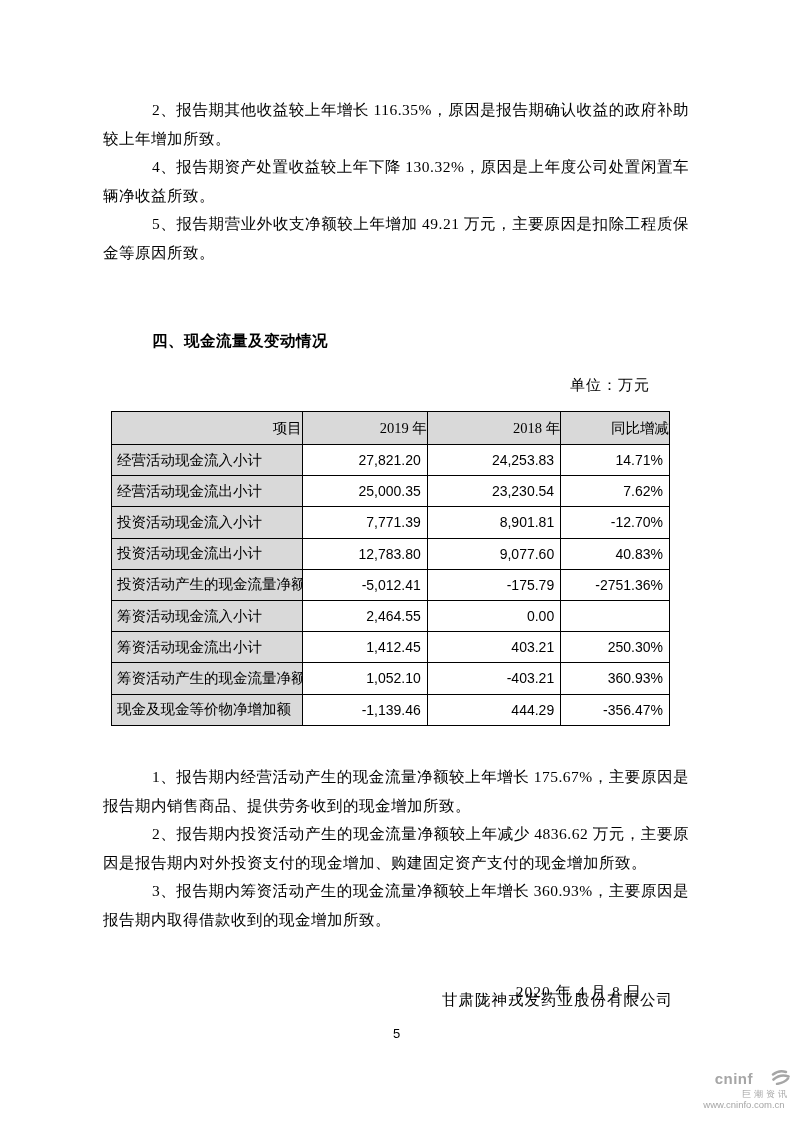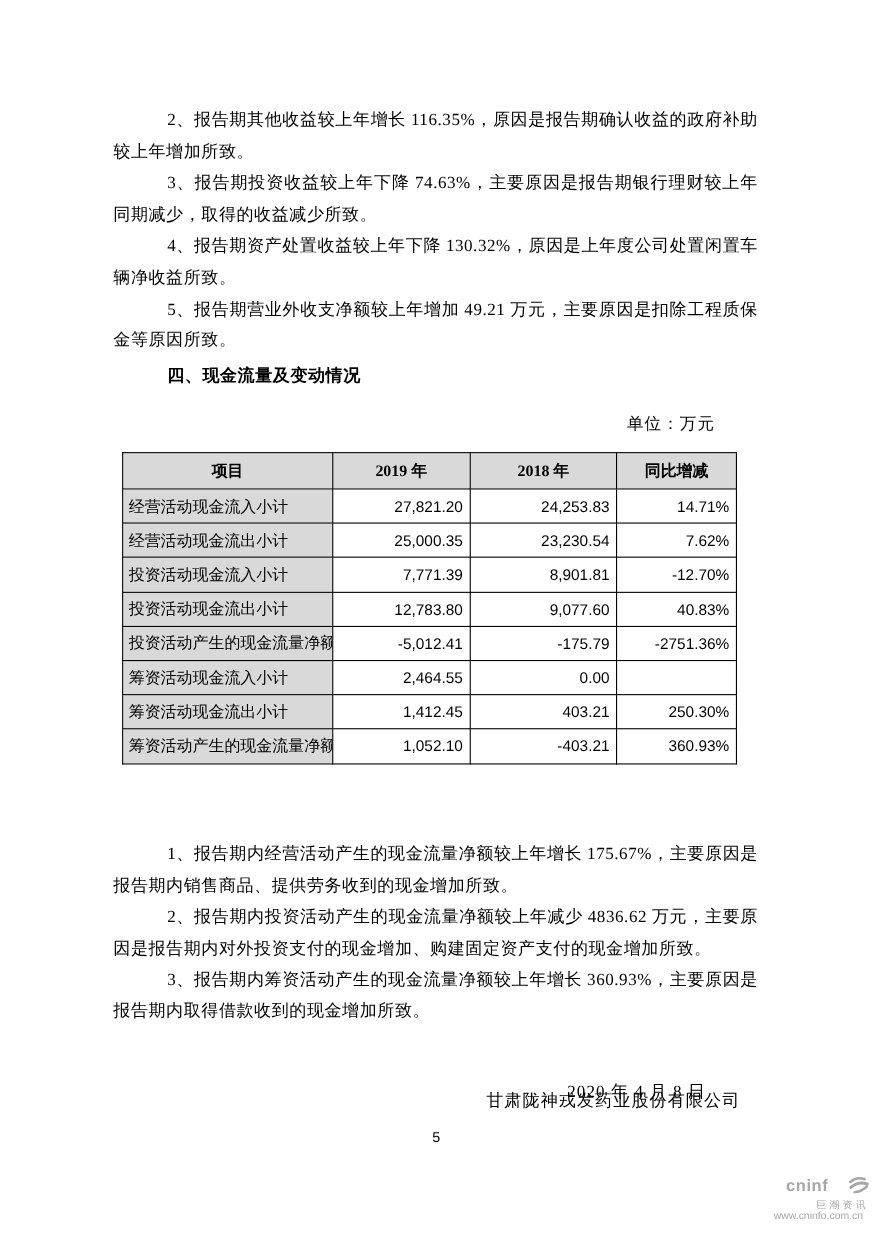--- a/index.html
+++ b/index.html
@@ -39,21 +39,21 @@
     font-size: 14.5px;
   }
   table.cashflow th, table.cashflow td {
     border: 1px solid var(--border, #000);
     overflow: hidden; white-space: nowrap;
   }
   table.cashflow thead tr { height: 33px; }
   table.cashflow tbody tr { height: 31.2px; }
   table.cashflow th {
     background: var(--shade, #d9d9d9);
-    font-weight: bold; text-align: center;
+    font-weight: normal; text-align: right;
   }
   td.label-cell {
     background: var(--shade, #d9d9d9);
     text-align: left; padding-left: 5px;
     font-family: "Liberation Serif", "DejaVu Serif", serif;
   }
   td.num-cell {
     background: #ffffff;
     text-align: right; padding-right: 6px;
     font-family: "Liberation Sans", "DejaVu Sans", sans-serif;
@@ -84,21 +84,20 @@
   .logo-cn { font-size: 9px; letter-spacing: 3px; margin-top: 1px; text-align: right; }
   .logo-url { font-size: 9.5px; margin-top: 1px; white-space: nowrap; }
 </style>
 </head>
 <body>
 
 <div class="page">
 
   <div class="top-paras">
       <p class="body-para">2、报告期其他收益较上年增长 116.35%，原因是报告期确认收益的政府补助较上年增加所致。</p>
-      <p class="body-para">3、报告期投资收益较上年下降 74.63%，主要原因是报告期银行理财较上年同期减少，取得的收益减少所致。</p>
       <p class="body-para">4、报告期资产处置收益较上年下降 130.32%，原因是上年度公司处置闲置车辆净收益所致。</p>
       <p class="body-para">5、报告期营业外收支净额较上年增加 49.21 万元，主要原因是扣除工程质保金等原因所致。</p>
     </div>
 
   <div class="section-heading">四、现金流量及变动情况</div>
 
   <div class="unit-label">单位：万元</div>
 
   <table class="cashflow">
     <colgroup>
@@ -156,20 +155,26 @@
           <td class="label-cell">筹资活动现金流出小计</td>
           <td class="num-cell">1,412.45</td>
           <td class="num-cell">403.21</td>
           <td class="num-cell">250.30%</td>
         </tr>
         <tr>
           <td class="label-cell">筹资活动产生的现金流量净额</td>
           <td class="num-cell">1,052.10</td>
           <td class="num-cell">-403.21</td>
           <td class="num-cell">360.93%</td>
+        </tr>
+        <tr>
+          <td class="label-cell">现金及现金等价物净增加额</td>
+          <td class="num-cell">-1,139.46</td>
+          <td class="num-cell">444.29</td>
+          <td class="num-cell">-356.47%</td>
         </tr>
       </tbody>
   </table>
 
   <div class="bottom-paras">
       <p class="body-para">1、报告期内经营活动产生的现金流量净额较上年增长 175.67%，主要原因是报告期内销售商品、提供劳务收到的现金增加所致。</p>
       <p class="body-para">2、报告期内投资活动产生的现金流量净额较上年减少 4836.62 万元，主要原因是报告期内对外投资支付的现金增加、购建固定资产支付的现金增加所致。</p>
       <p class="body-para">3、报告期内筹资活动产生的现金流量净额较上年增长 360.93%，主要原因是报告期内取得借款收到的现金增加所致。</p>
     </div>
 

